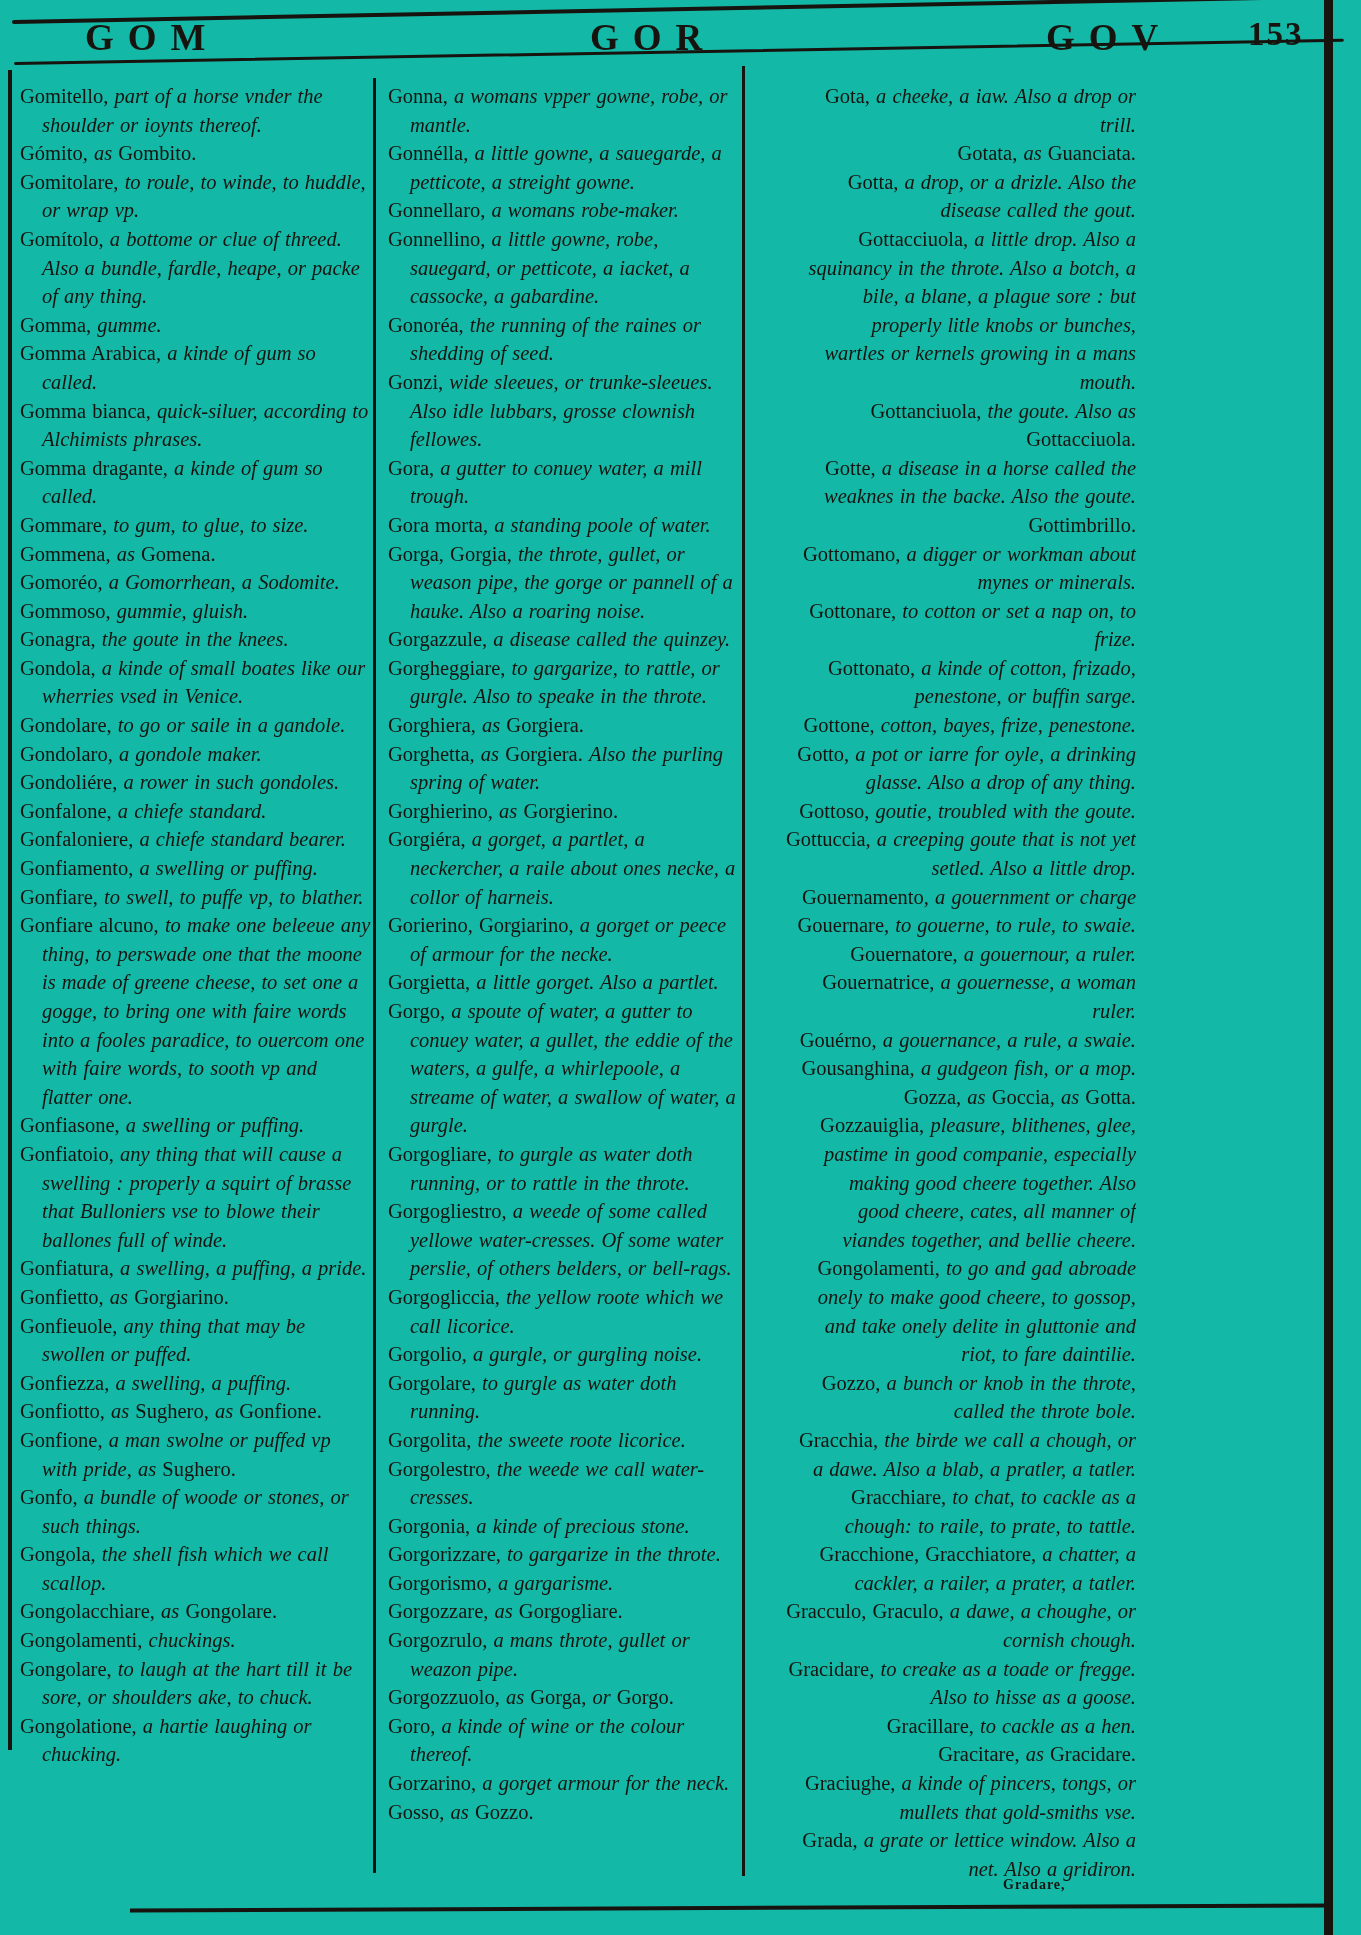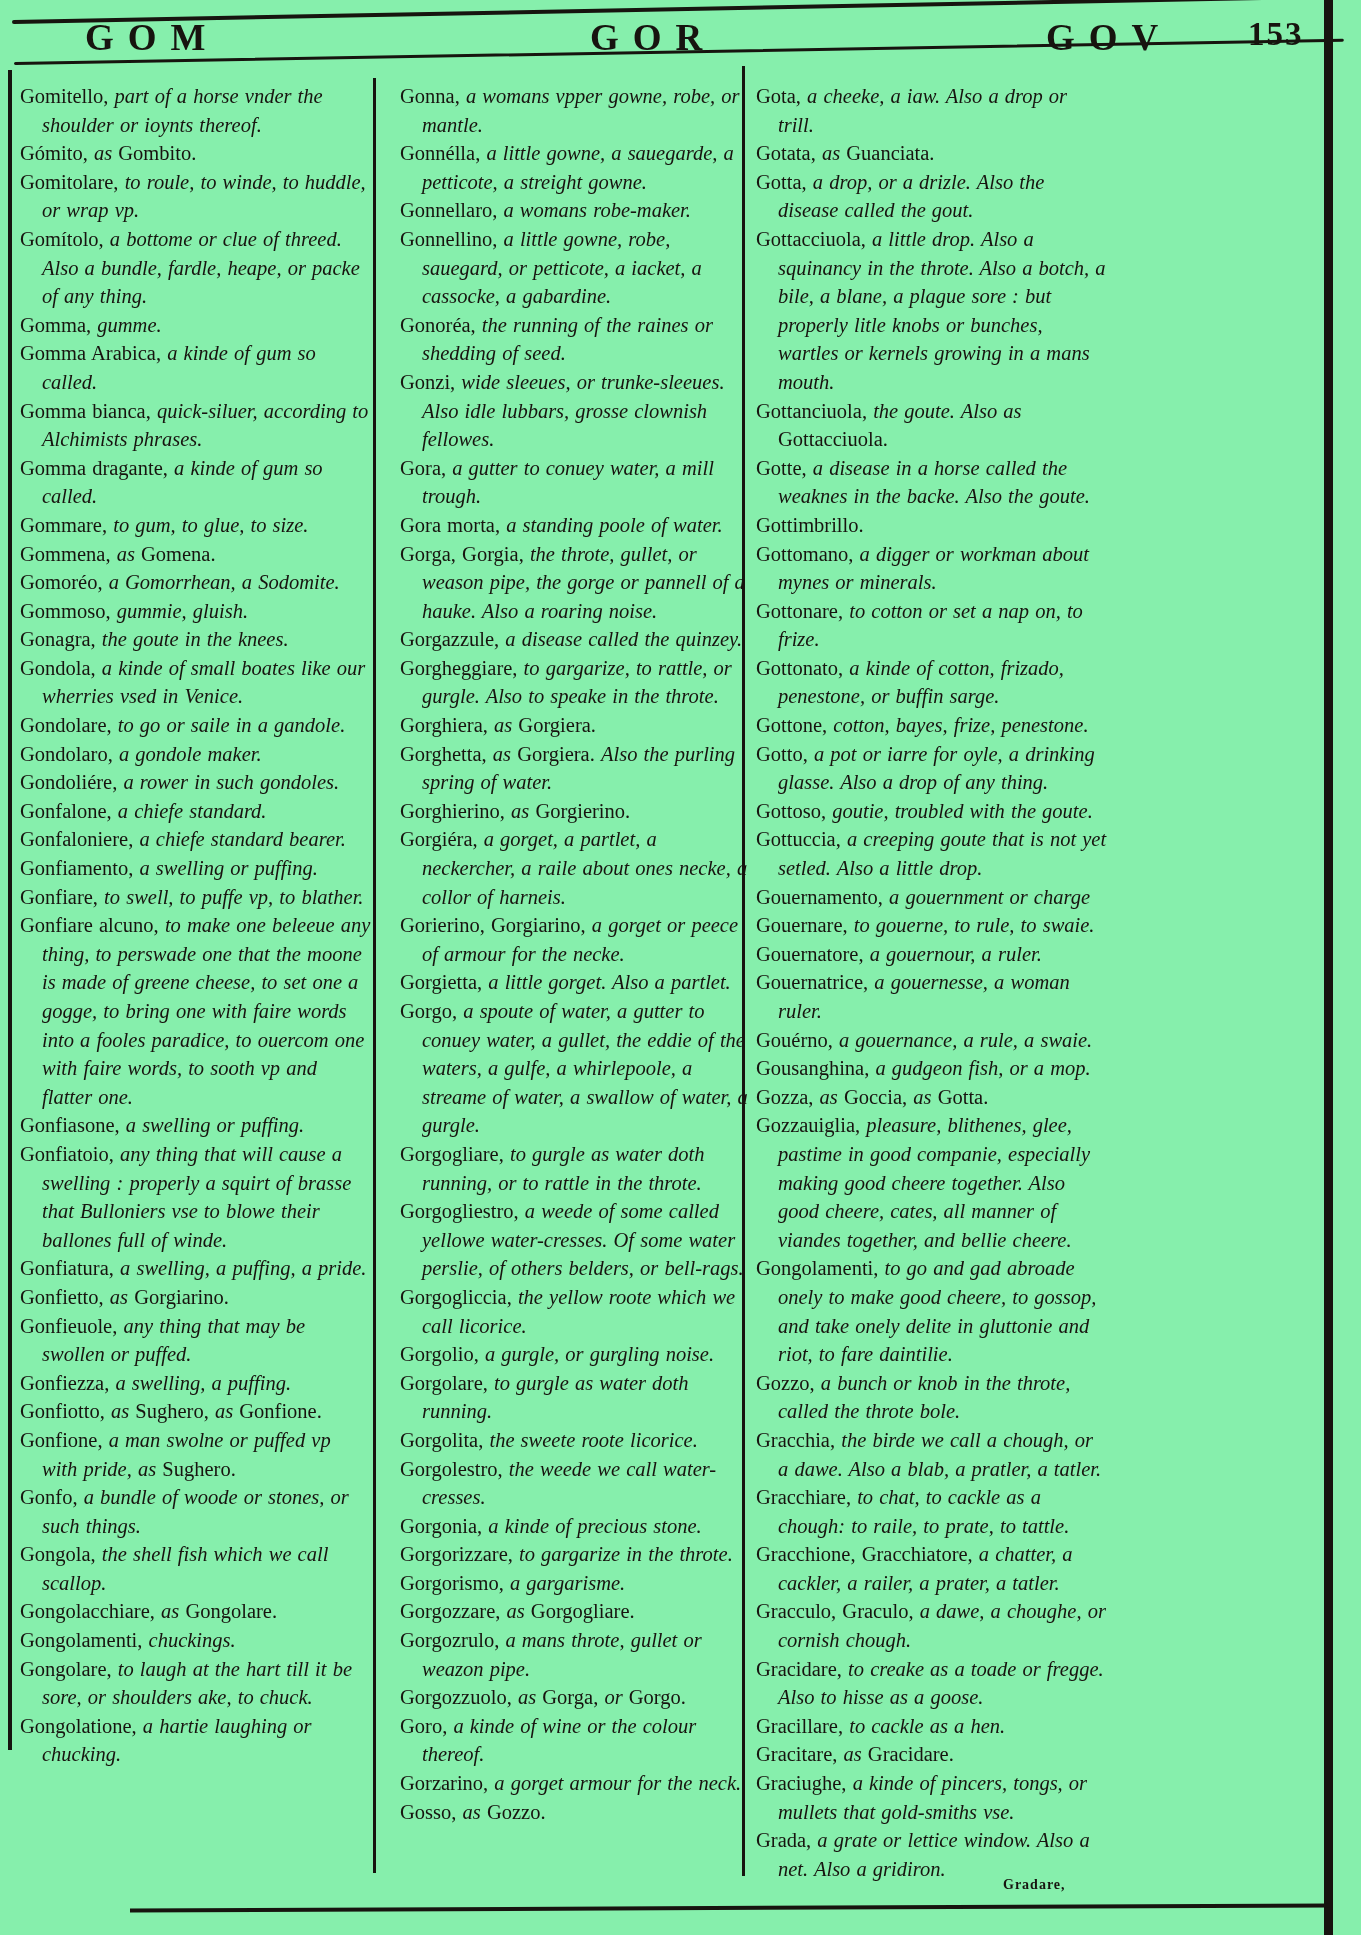--- a/index.html
+++ b/index.html
@@ -36,37 +36,37 @@
     font-size:33px;letter-spacing:2px;font-weight:bold;
   }
   
   .col{
     position:absolute;top:82px;height:1810px;
     font-size:20.5px;line-height:28.6px;
     overflow:hidden;
     text-align:left;
   }
   .col-1{left:20px;width:351px;}
-  .col-2{left:388px;width:350px;margin-left:12px;}
-  .col-3{left:756px;width:352px;}
+  .col-2{left:388px;width:350px;}
+  .col-3{left:784px;width:352px;text-align:right;}
   .entry{
     padding-left:22px;text-indent:-22px;
     word-spacing:1px;
   }
   .rom{font-style:normal;}
   .ital{font-style:italic;}
   .catchword{
     position:absolute;left:1003px;top:1877px;
     font-size:14px;font-weight:bold;letter-spacing:1px;
   }
 </style>
 </head>
 <body>
 
-<div class="page" style="background: #86efac; color: rgb(23, 20, 15);">
+<div class="page" style="background: #14b8a6; color: rgb(23, 20, 15);">
 
   <div class="rule rule-top-1"></div>
   <div class="rule rule-top-2"></div>
   <div class="rule rule-left"></div>
   <div class="rule rule-right"></div>
   <div class="rule rule-bottom"></div>
   <div class="divider divider-1"></div>
   <div class="divider divider-2"></div>
 
   <div class="htitle htitle-1">GOM</div>

